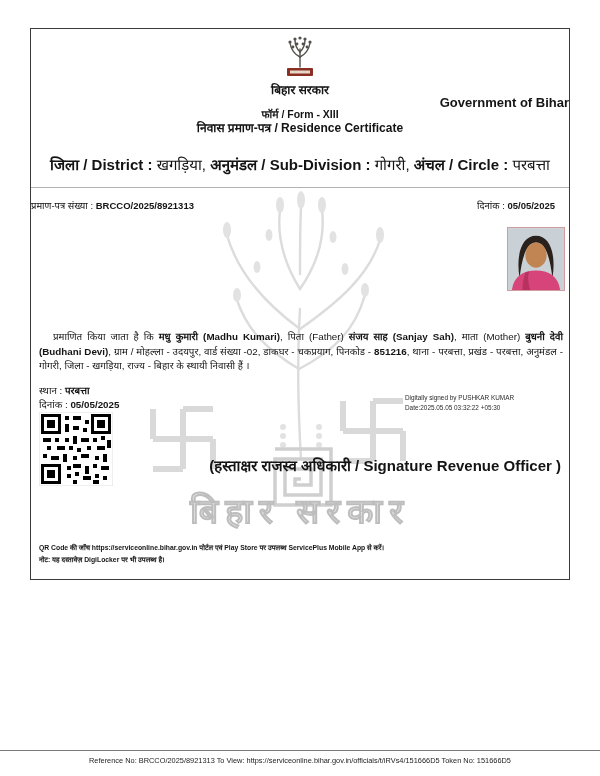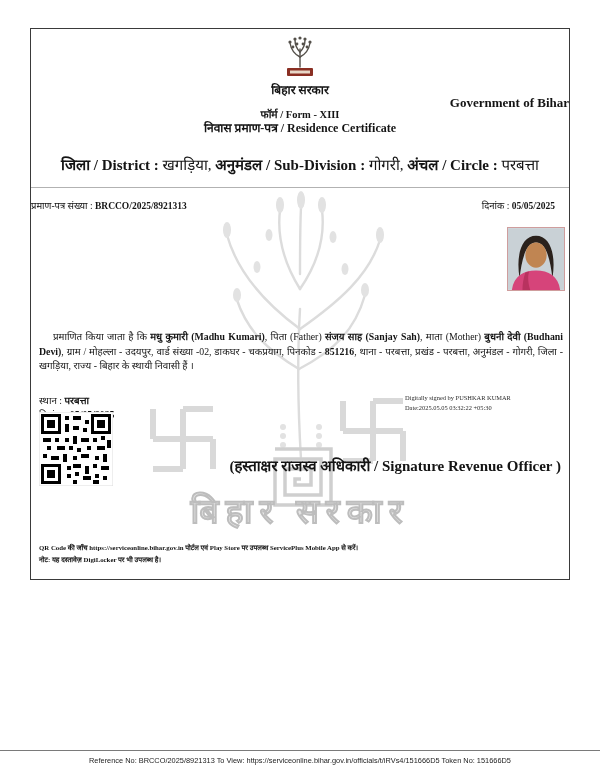--- a/index.html
+++ b/index.html
@@ -1,33 +1,33 @@
 <!DOCTYPE html>
 <html><head>
 <meta charset="utf-8">
 <style>
   * { margin:0; padding:0; box-sizing:border-box; }
   html,body { width:600px; height:776px; background:#ffffff; overflow:hidden;
     font-family:"Liberation Sans","DejaVu Sans",sans-serif; color:#141414; }
   .page { position:absolute; left:0; top:0; width:600px; height:776px; background:#fff; }
   .cert { position:absolute; left:30px; top:28px; width:540px; height:552px; border:1.5px solid #3a3a3a; }
-  .abs { position:absolute; z-index:2;font-family:Liberation Serif, serif; }
+  .abs { position:absolute; z-index:2; }
   .line { left:0; width:100%; text-align:center; }
   .b { font-weight:bold; }
   .emblem { top:4px; left:50%; transform:translateX(-50%); }
   .t-hindi { top:52px; font-size:12px; font-weight:bold; }
   .t-eng { top:66px; font-size:13px; font-weight:bold;text-align:right; }
   .t-form { top:78px; font-size:10.5px; font-weight:bold; }
   .t-title { top:90px; font-size:12px; font-weight:bold; }
   .t-district { top:125px; font-size:15px; }
   .sep { top:158px; left:0; width:100%; border-top:1px solid #b2b2b2; }
   .meta { top:170px; left:0; width:524px; display:flex; justify-content:space-between; font-size:9.5px; }
   .photo { top:198px; left:476px; width:58px; height:64px; border:1px solid #cf9d9d; overflow:hidden; }
   .bodytext { top:278px; left:8px; width:524px; font-size:9.8px; line-height:1.5; text-align:justify; text-indent:14px;margin-top:23px; }
-  .place, .pdate { left:8px; font-size:9.8px;margin-top:10px; }
+  .place, .pdate { left:8px; font-size:9.8px; }
   .place { top:355px; }
   .pdate { top:369px; }
   .qr { top:383px; left:8px; width:74px; height:74px; }
   .dsig { top:364px; left:374px; width:168px; font-size:6.4px; line-height:1.5; color:#2b2b2b; }
   .officer { top:426px; right:8px; font-size:15px; font-weight:bold; text-align:right; }
   .wmtext { top:458px; left:0; width:100%; text-align:center; font-size:34px; font-weight:bold;
     letter-spacing:7px; color:#e6e6e6; -webkit-text-stroke:0.9px #bdbdbd; z-index:0; white-space:nowrap; }
   .note1 { top:514px; left:8px; width:524px; font-size:6.8px; font-weight:bold; }
   .note2 { top:526px; left:8px; width:524px; font-size:6.8px; font-weight:bold; }
   .wm { position:absolute; left:0; top:0; width:540px; height:552px; z-index:0; pointer-events:none; }

